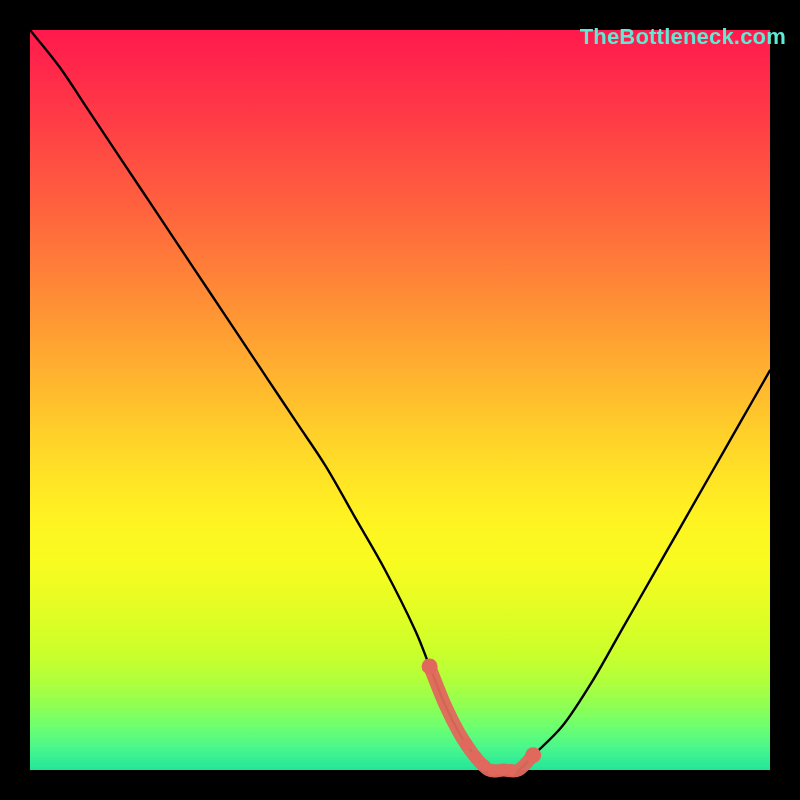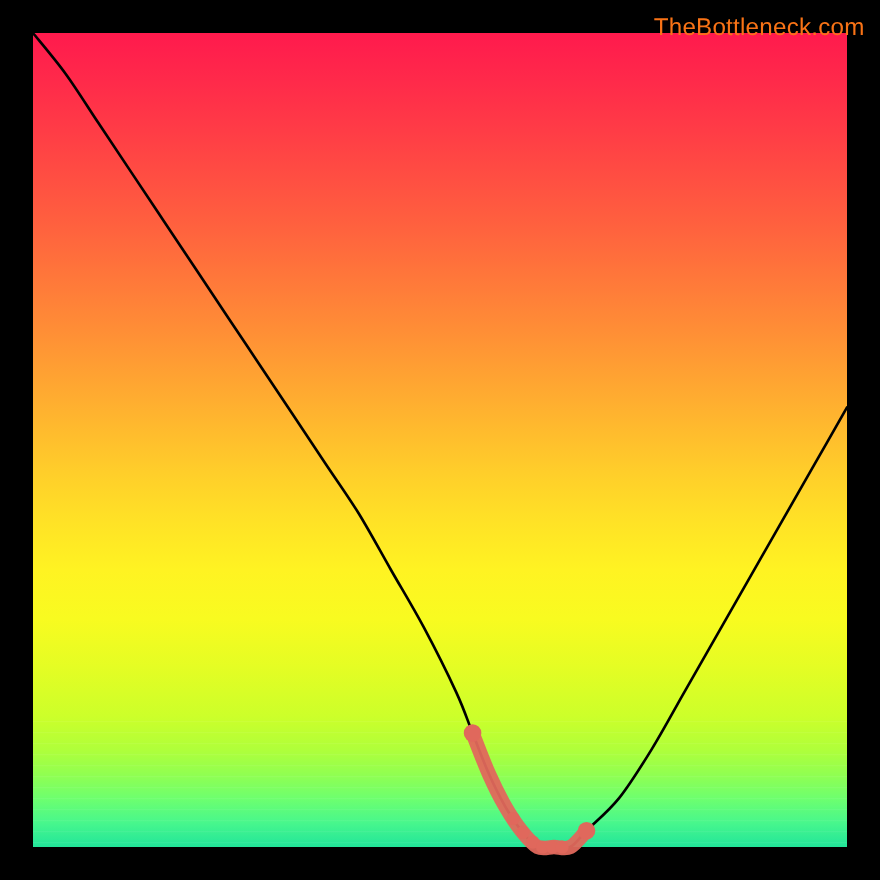--- a/index.html
+++ b/index.html
@@ -11,26 +11,26 @@
     overflow: hidden;
   }
   .container {
     position: relative;
     width: 800px;
     height: 800px;
     background: #000;
   }
   .watermark {
     position: absolute;
-    top: 12px;
+    top: 24px;
     right: 14px;
     font-family: Arial, Helvetica, sans-serif;
     font-size: 22px;
-    font-weight: 400;
-    color: #f97316;
+    font-weight: 700;
+    color: #5eead4;
     letter-spacing: 0.2px;
     z-index: 5;
   }
   svg.plot {
     position: absolute;
     left: 0;
     top: 0;
   }
 </style>
 </head>

